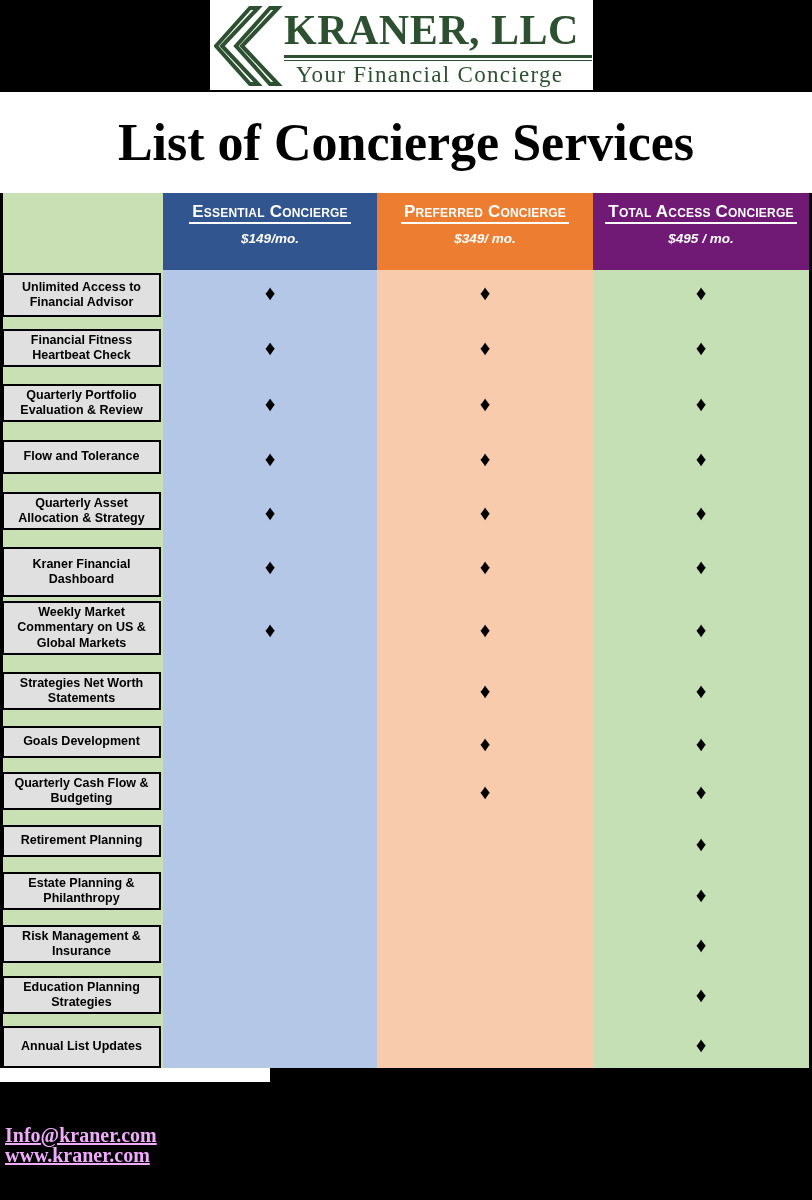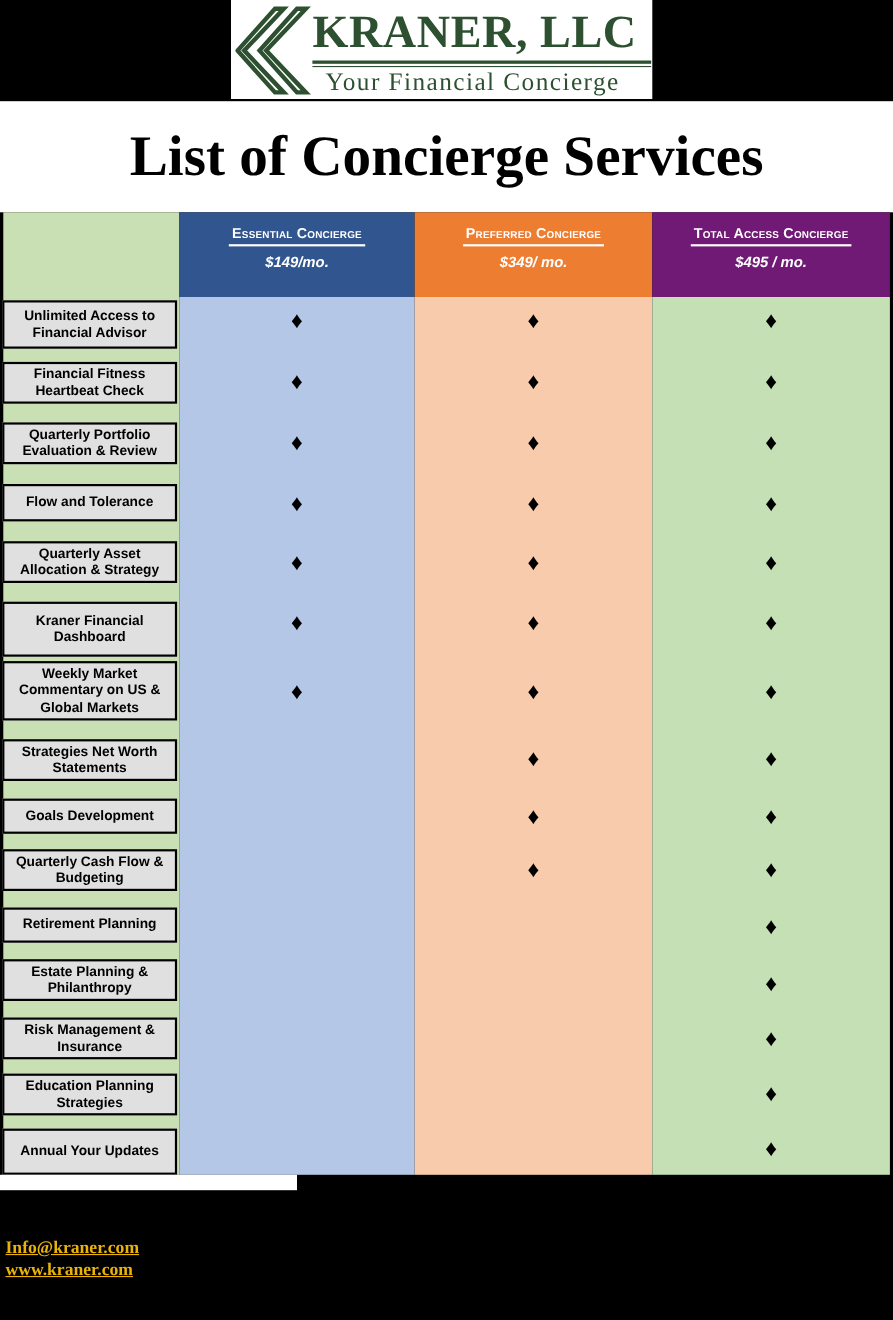--- a/index.html
+++ b/index.html
@@ -109,21 +109,21 @@
     box-sizing: border-box;
     display: flex;
     flex-direction: column;
     align-items: center;
     justify-content: flex-start;
     padding-top: 9px;
     color: #ffffff;
     overflow: hidden;
   }
   .hdr-label {
-    font-size: 13px;
+    font-size: 17px;
     font-weight: 700;
     font-variant: small-caps;
     text-transform: capitalize;
     letter-spacing: 0.2px;
     border-bottom: 2px solid #ffffff;
     padding: 0 3px 1px 3px;
     white-space: nowrap;
     line-height: 19px;
     text-align: center;
   }
@@ -201,23 +201,23 @@
     position: absolute;
     left: 0; top: 1125px;
     width: 812px; height: 75px;
     background: #000000;
     padding-left: 5px;
     box-sizing: border-box;
   }
   .flink {
     display: block;
     font-family: "Liberation Serif", serif;
-    font-size: 16px;
-    font-weight: 700;
-    color: #eab308;
+    font-size: 20px;
+    font-weight: 700;
+    color: #f0abfc;
     text-decoration: underline;
     line-height: 20px;
     white-space: nowrap;
     width: max-content;
   }
 </style>
 </head>
 <body>
 
 <div id="logo-band">
@@ -327,21 +327,21 @@
       </div>
       <div class="row" style="top: 0px;">
         <div class="label-box" style="top: 655px; height: 38px;">Risk Management &amp; Insurance</div>
         <span class="mark" style="left: 701px; top: 674px;">♦</span>
       </div>
       <div class="row" style="top: 0px;">
         <div class="label-box" style="top: 706px; height: 38px;">Education Planning Strategies</div>
         <span class="mark" style="left: 701px; top: 724px;">♦</span>
       </div>
       <div class="row" style="top: 0px;">
-        <div class="label-box" style="top: 756px; height: 42px;">Annual Your Updates</div>
+        <div class="label-box" style="top: 756px; height: 42px;">Annual List Updates</div>
         <span class="mark" style="left: 701px; top: 774px;">♦</span>
       </div>
     </div>
 </div>
 
 <div id="bottom-white"></div>
 
 <div id="footer">
   <a class="flink" href="#">Info@kraner.com</a>
   <a class="flink" href="#">www.kraner.com</a>

